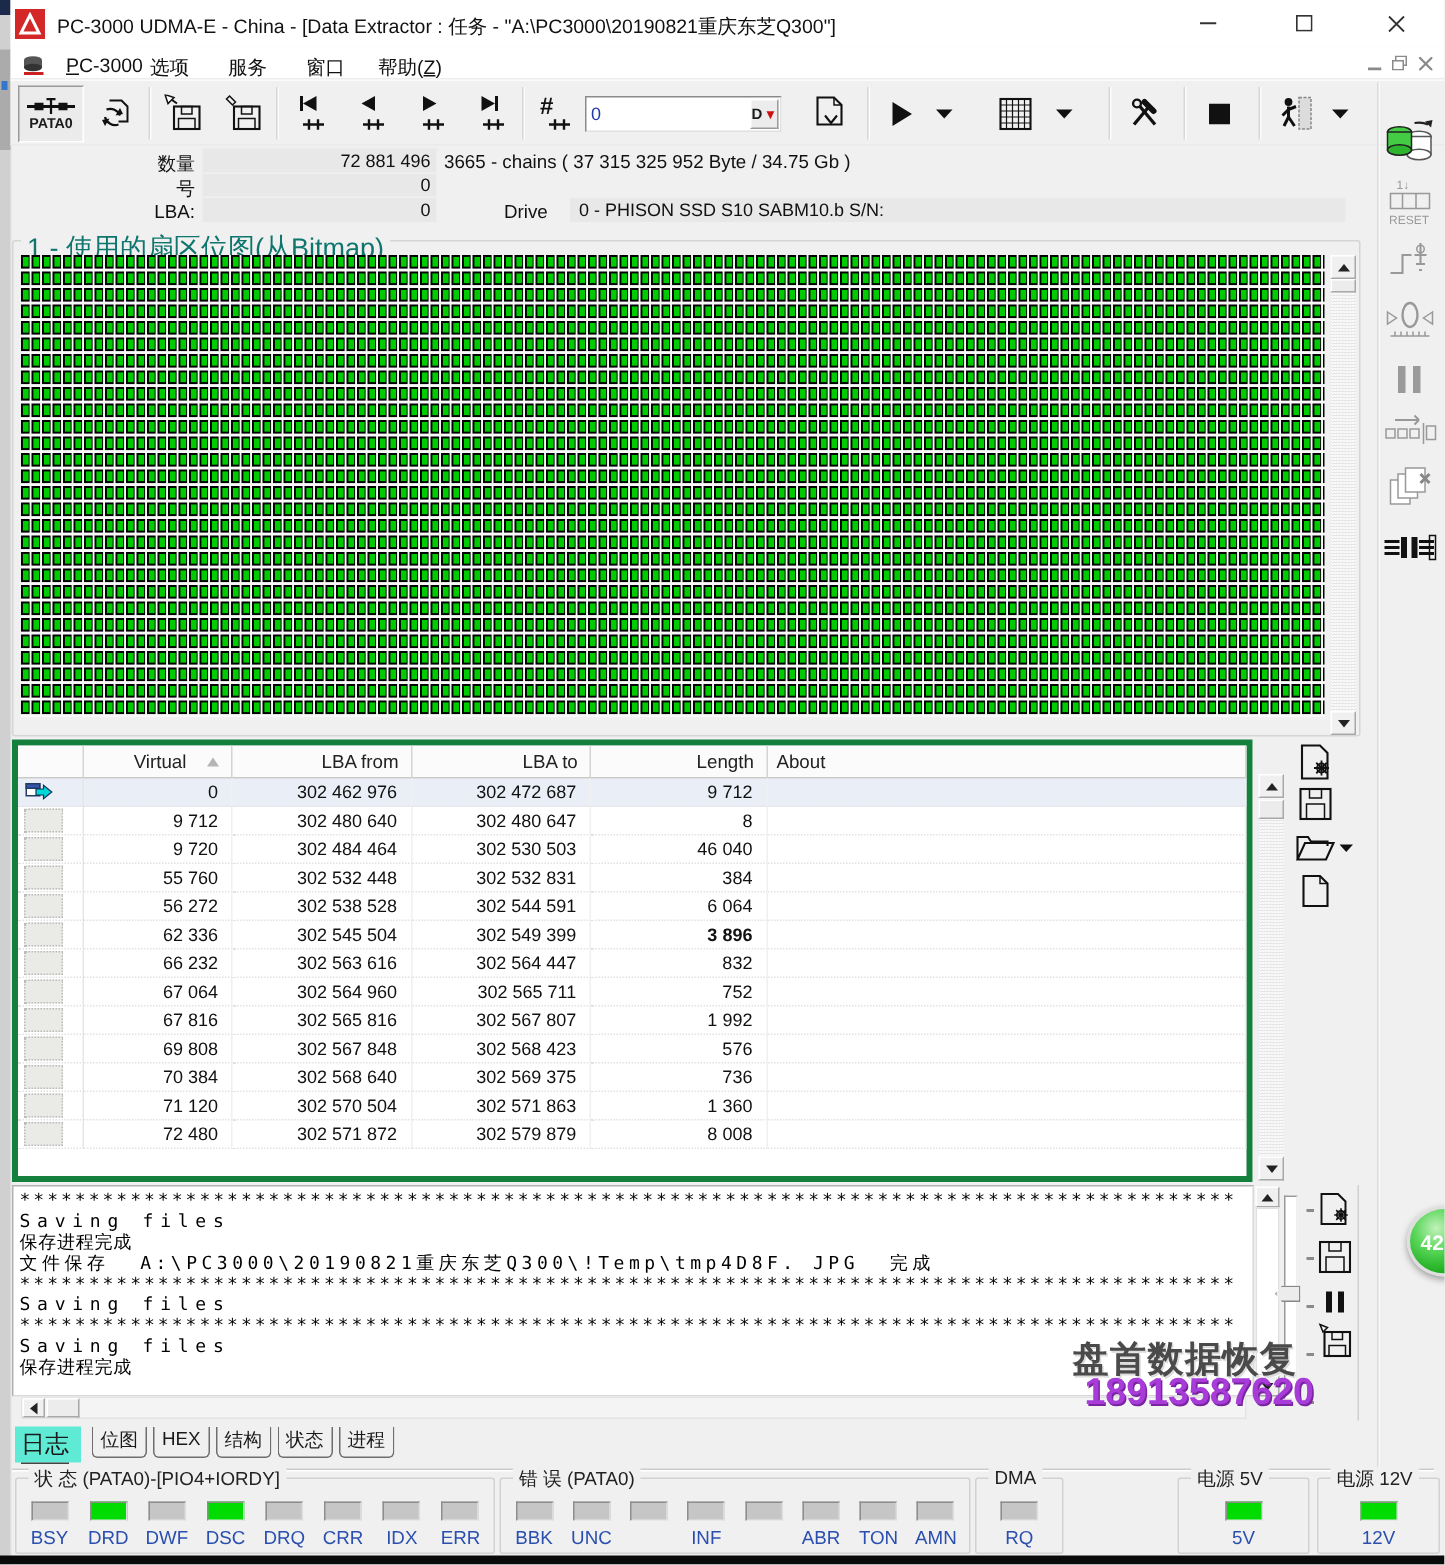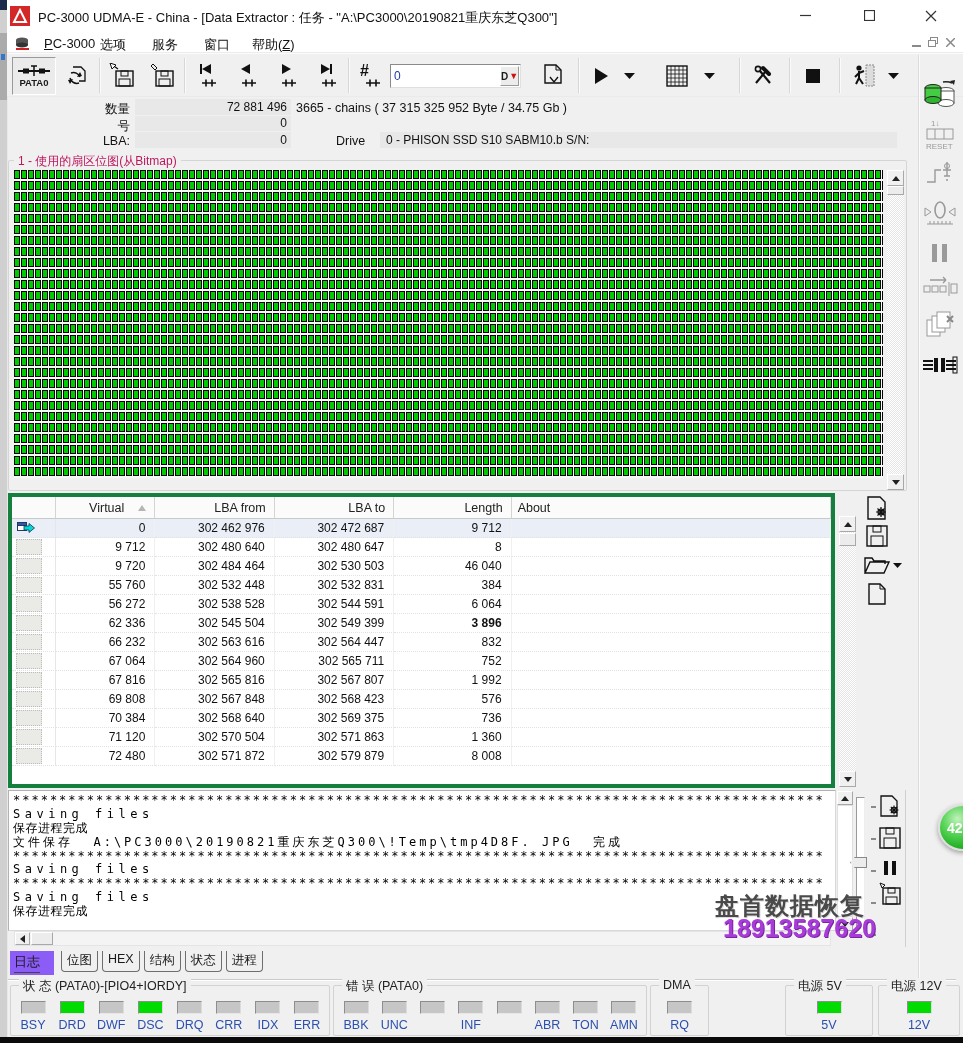--- a/index.html
+++ b/index.html
@@ -27,21 +27,21 @@
 .pata-label{font-weight:bold;font-size:9.5px;margin-top:1px}
 .tinput{position:absolute;left:390px;top:64px;width:131px;height:24px;background:#fff;border:1px solid #8a8a8a;border-bottom-color:#e0e0e0;border-right-color:#e0e0e0;font-size:12px;color:#2239a8;padding:4px 3px;line-height:14px}
 .dbtn{position:absolute;left:500px;top:66px;width:19px;height:20px;background:#ececec;border:1px solid #9a9a9a;border-top-color:#fff;border-left-color:#fff;display:flex;align-items:center;justify-content:center;font-size:10px;font-weight:bold}
 .dbtn .arr{color:#cc1111;margin-left:1px;font-size:9px}
 .side-div{position:absolute;left:918px;top:55px;width:1px;height:927px;background:#dcdcdc;box-shadow:1px 0 0 #fafafa}
 .sicon-v{position:absolute;left:921px;width:38px;height:34px;display:flex;align-items:center;justify-content:center}
 .ilabel{position:absolute;font-size:12.5px;color:#111;text-align:right}
 .ifield{position:absolute;height:15.5px;background:#e8e8e8;font-size:12px;color:#111;display:flex;align-items:center;justify-content:flex-end;padding-right:4px}
 .itext{position:absolute;font-size:12.5px;color:#111;white-space:nowrap}
 .bitgroup{position:absolute;left:8px;top:160px;width:899px;height:331px;border:1px solid #d5d5d5;border-radius:2px}
-.bitlabel{position:absolute;left:14px;top:153px;background:#f0f0f0;padding:0 4px;font-size:12px;color:#be185d}
+.bitlabel{position:absolute;left:14px;top:153px;background:#f0f0f0;padding:0 4px;font-size:18px;color:#0f766e}
 .bitgrid{position:absolute;left:14px;top:170px;width:869px;height:308px;background:#f8f8f8}
 .sb-track{position:absolute;background:conic-gradient(#fff 0 25%,#e6e6e6 0 50%,#fff 0 75%,#e6e6e6 0);background-size:2px 2px}
 .sb-btn{position:absolute;background:#f0f0f0;border:1px solid #a8a8a8;border-top-color:#fff;border-left-color:#fff;display:flex;align-items:center;justify-content:center}
 .sb-thumb{position:absolute;background:#ececec;border:1px solid #a8a8a8;border-top-color:#fff;border-left-color:#fff}
 .tri-up{width:0;height:0;border-left:4px solid transparent;border-right:4px solid transparent;border-bottom:5px solid #222}
 .tri-down{width:0;height:0;border-left:4px solid transparent;border-right:4px solid transparent;border-top:5px solid #222}
 .tri-left{width:0;height:0;border-top:4px solid transparent;border-bottom:4px solid transparent;border-right:5px solid #222}
 .tablewrap{position:absolute;left:8px;top:493px;width:827px;height:295px;background:#fff;border:4px solid #15803d;overflow:hidden}
 .thead{display:flex;height:22px;background:#fbfbfb}
 .th{border-right:1px solid #d4d4d4;border-bottom:1px solid #c9c9c9;font-size:12.5px;color:#222;display:flex;align-items:center}
@@ -61,21 +61,21 @@
 .lt-file{letter-spacing:3px}
 .lt-plain{font-family:"Liberation Sans",sans-serif;letter-spacing:0.5px}
 .slider-track{position:absolute;left:856px;top:797px;width:9px;height:136px;background:#fff;border:1px solid #9a9a9a;border-bottom-color:#eee;border-right-color:#eee}
 .slider-thumb{position:absolute;left:850px;top:857px;width:17px;height:11px;background:#ececec;border:1px solid #888;clip-path:polygon(0 50%,28% 0,100% 0,100% 100%,28% 100%)}
 .tick{position:absolute;left:871px;width:5px;height:2px;background:#8a8a8a}
 .licon{position:absolute;left:876px;width:28px;height:26px;display:flex;align-items:center;justify-content:center}
 .log-rborder{position:absolute;left:905px;top:790px;width:1px;height:157px;background:#cfcfcf}
 .hscroll{position:absolute;left:14px;top:931px;width:817px;height:15px;background:#f4f4f4;border:1px solid #e4e4e4}
 .tabbar{position:absolute;left:10px;top:951px;height:26px;display:flex;align-items:flex-start}
 .tab{height:21px;border:1px solid #6e6e6e;border-top:none;border-radius:0 0 4px 4px;background:#f0f0f0;padding:1px 5px 0 5px;font-size:12.5px;display:flex;align-items:flex-start;margin-right:4px}
-.tab-active{height:24px;border:none;background:#8b5cf6;padding:2px 0 0 4px;width:44px;font-size:13px;margin-right:7px}
+.tab-active{height:24px;border:none;background:#5eead4;padding:2px 0 0 4px;width:44px;font-size:16px;margin-right:7px}
 .tab-active .tlabel{border-bottom:1px solid #444;padding-bottom:3px}
 .groove{position:absolute;left:8px;top:979px;width:948px;height:2px;border-top:1px solid #cbcbcb;border-bottom:1px solid #fff}
 .sgroup{position:absolute;top:985px;height:51px;border:1px solid #d2d2d2;border-radius:2px}
 .gtitle{position:absolute;top:-8px;left:8px;background:#f0f0f0;padding:0 4px;font-size:12.5px;color:#222;white-space:nowrap}
 .ledrow{position:absolute;left:6px;right:6px;top:15px;display:flex;justify-content:space-between}
 .ledrow.center{justify-content:center}
 .ledcol{display:flex;flex-direction:column;align-items:center;width:32px}
 .led{width:25px;height:13px;background:#c6c6c6;border:1px solid #8e8e8e;border-bottom-color:#e8e8e8;border-right-color:#dcdcdc}
 .led.on{background:#00dc00}
 .ledlabel{margin-top:4px;font-size:12.5px;color:#2a4fae}

